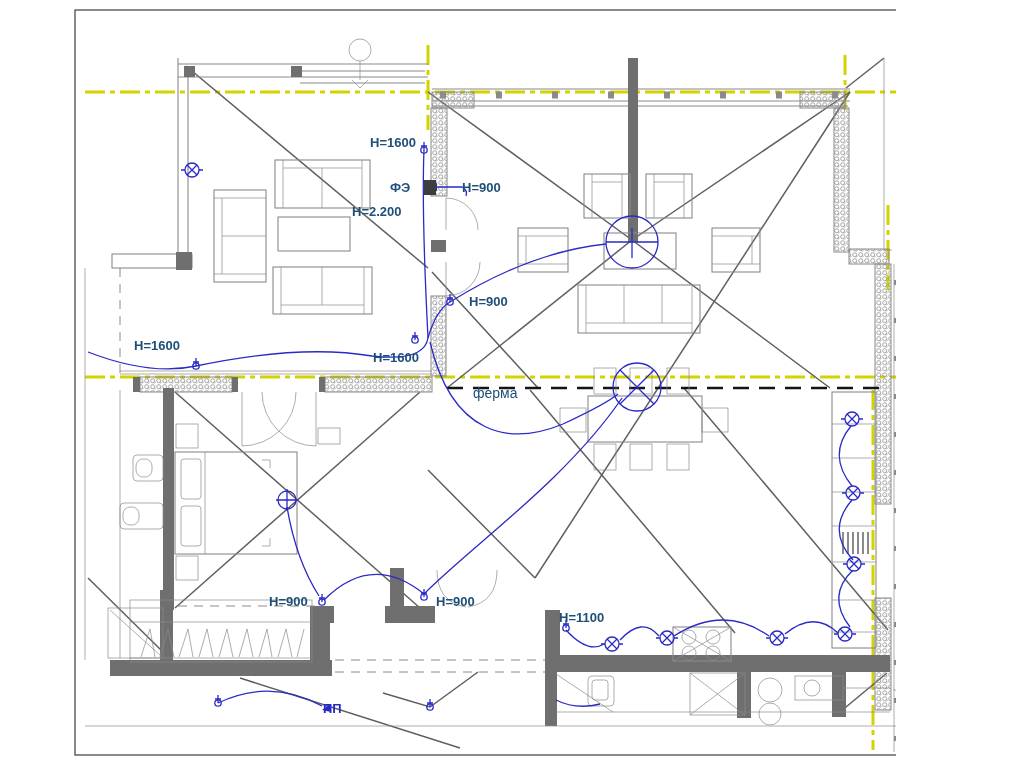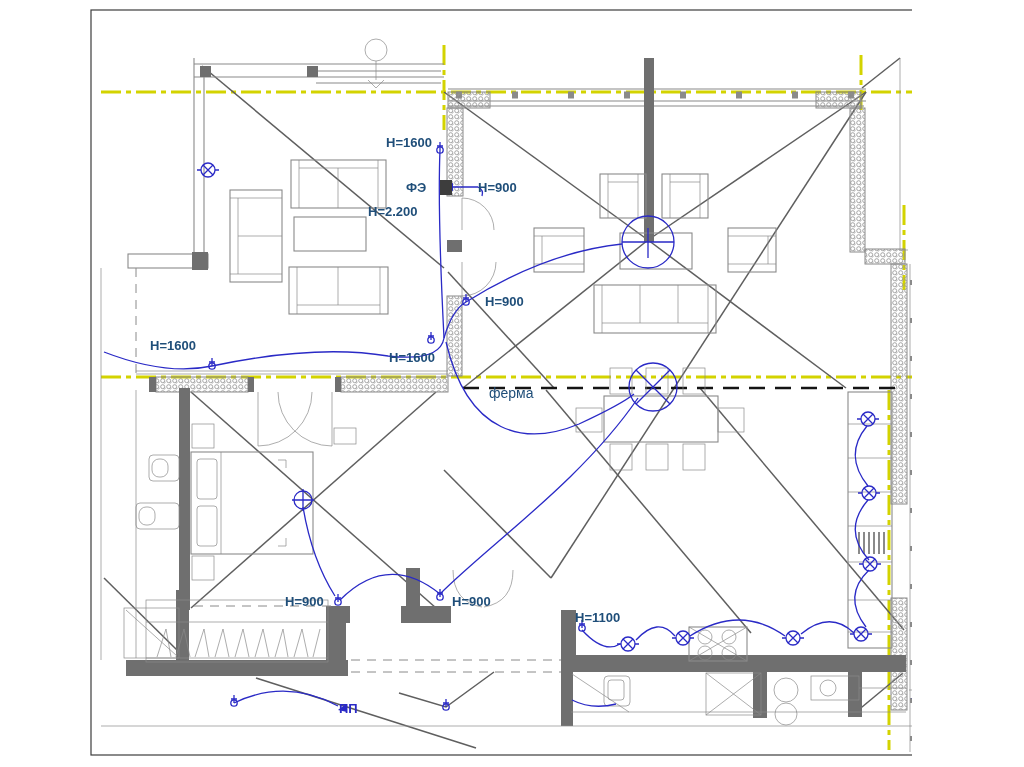--- a/index.html
+++ b/index.html
@@ -1,16 +1,16 @@
 <!DOCTYPE html>
 <html style="--wall: #6f6f6f; --line: #8a8a8a; --roof: #5f5f5f; --axis: #d3d300; --wire: #2a2ac6; --label: #1f4e79; --truss: #141414; --insulation: #8f8f8f;"><head>
 <meta charset="utf-8">
 <style>
   html,body{margin:0;padding:0;background:#fff;}
-  #stage{position:relative;width:896px;height:767px;background:#fff;overflow:hidden;padding-left:16px;}
+  #stage{position:relative;width:896px;height:767px;background:#fff;overflow:hidden;}
   svg{display:block;}
   .ln{stroke:var(--line);fill:none;stroke-width:1.1;}
   .lnthin{stroke:var(--line);fill:none;stroke-width:0.7;}
   .wallfill{fill:var(--wall);stroke:none;}
   .roof{stroke:var(--roof);fill:none;stroke-width:1.5;}
   .hatch{fill:url(#ins);stroke:var(--line);stroke-width:1;}
   .yellow{stroke:var(--axis);fill:none;stroke-width:3;stroke-dasharray:20 5 5 5;}
   .truss{stroke:var(--truss);fill:none;stroke-width:2.6;stroke-dasharray:16 10;}
   .dash{stroke:var(--line);fill:none;stroke-width:1;stroke-dasharray:9 7;}
   .blue{stroke:var(--wire);fill:none;stroke-width:1.3;}

